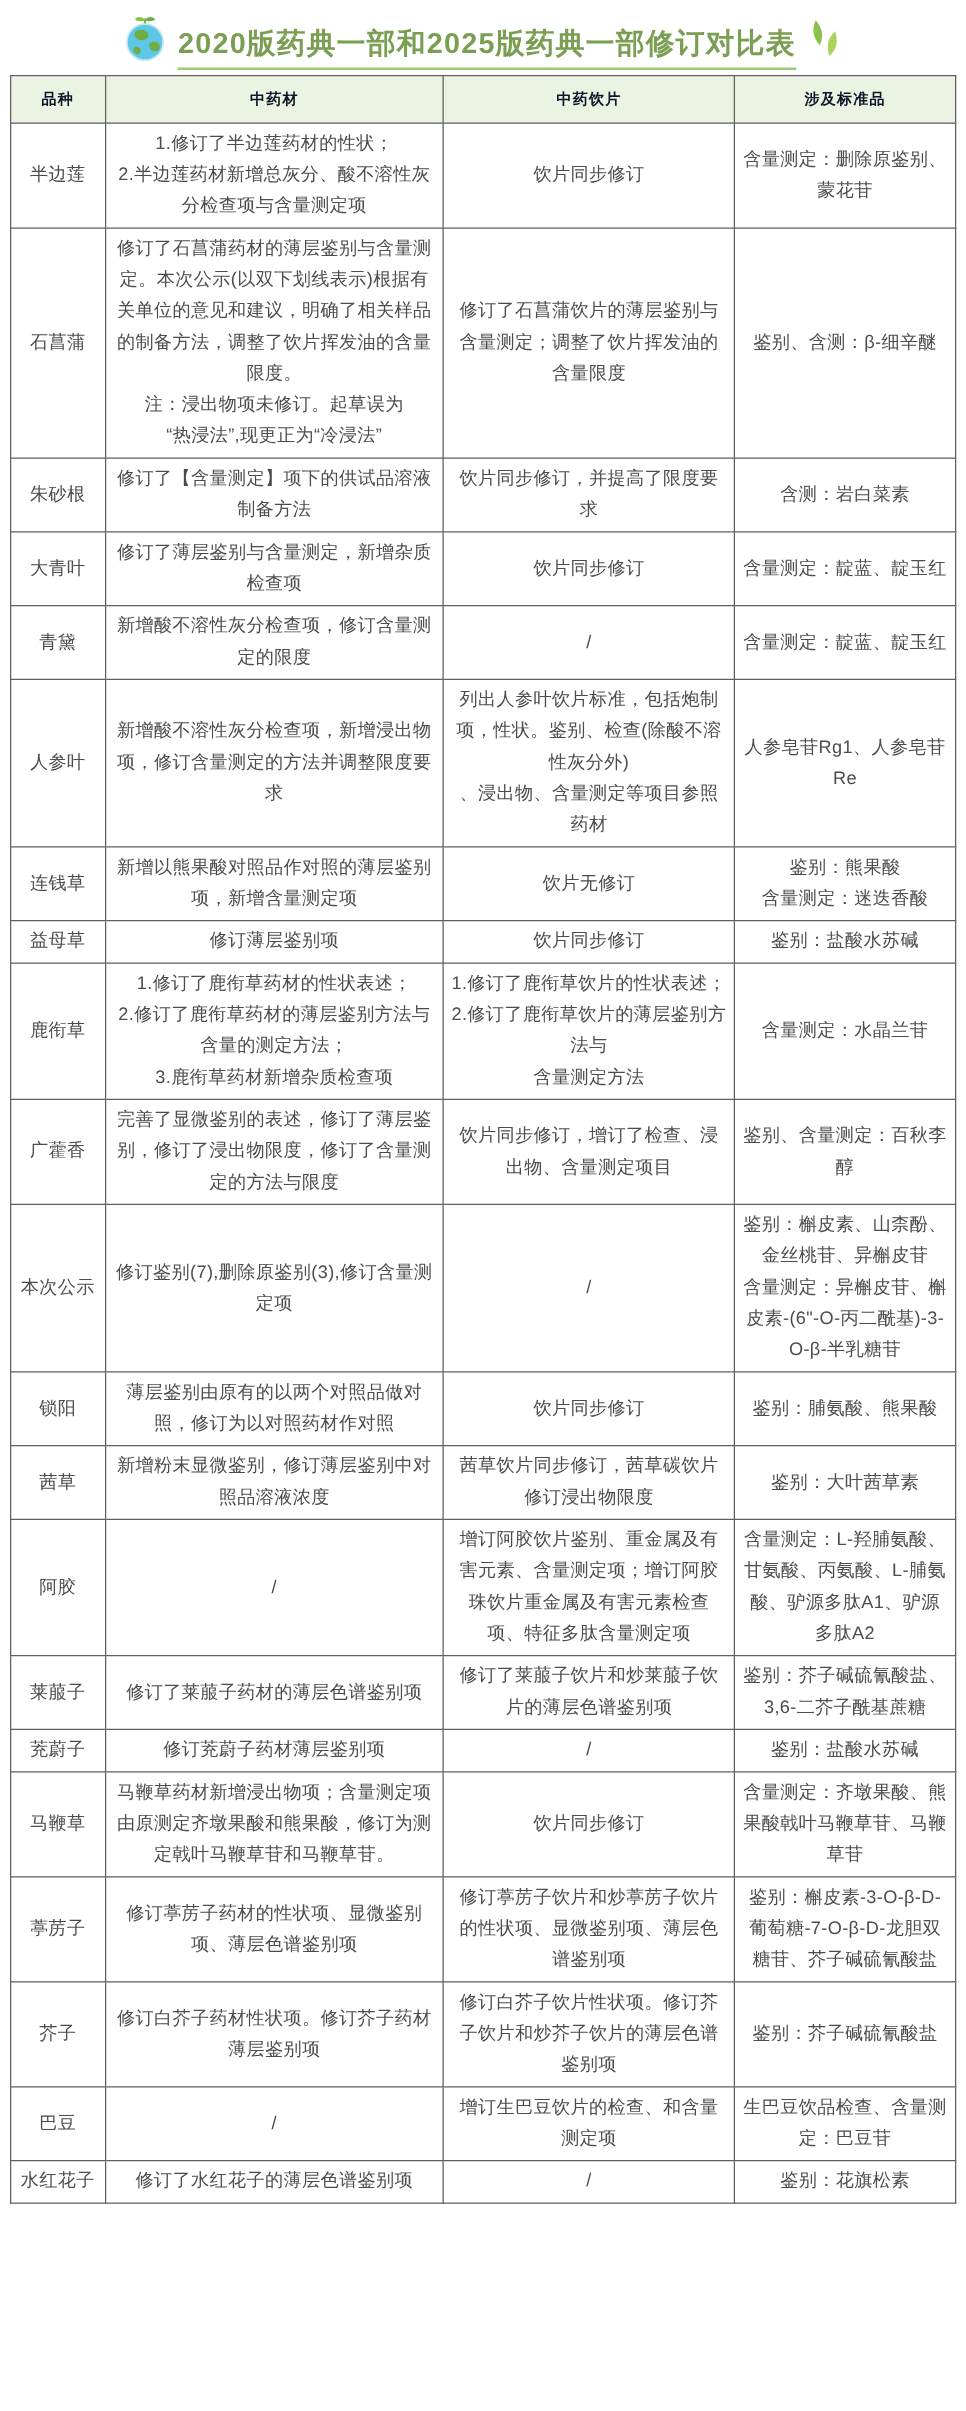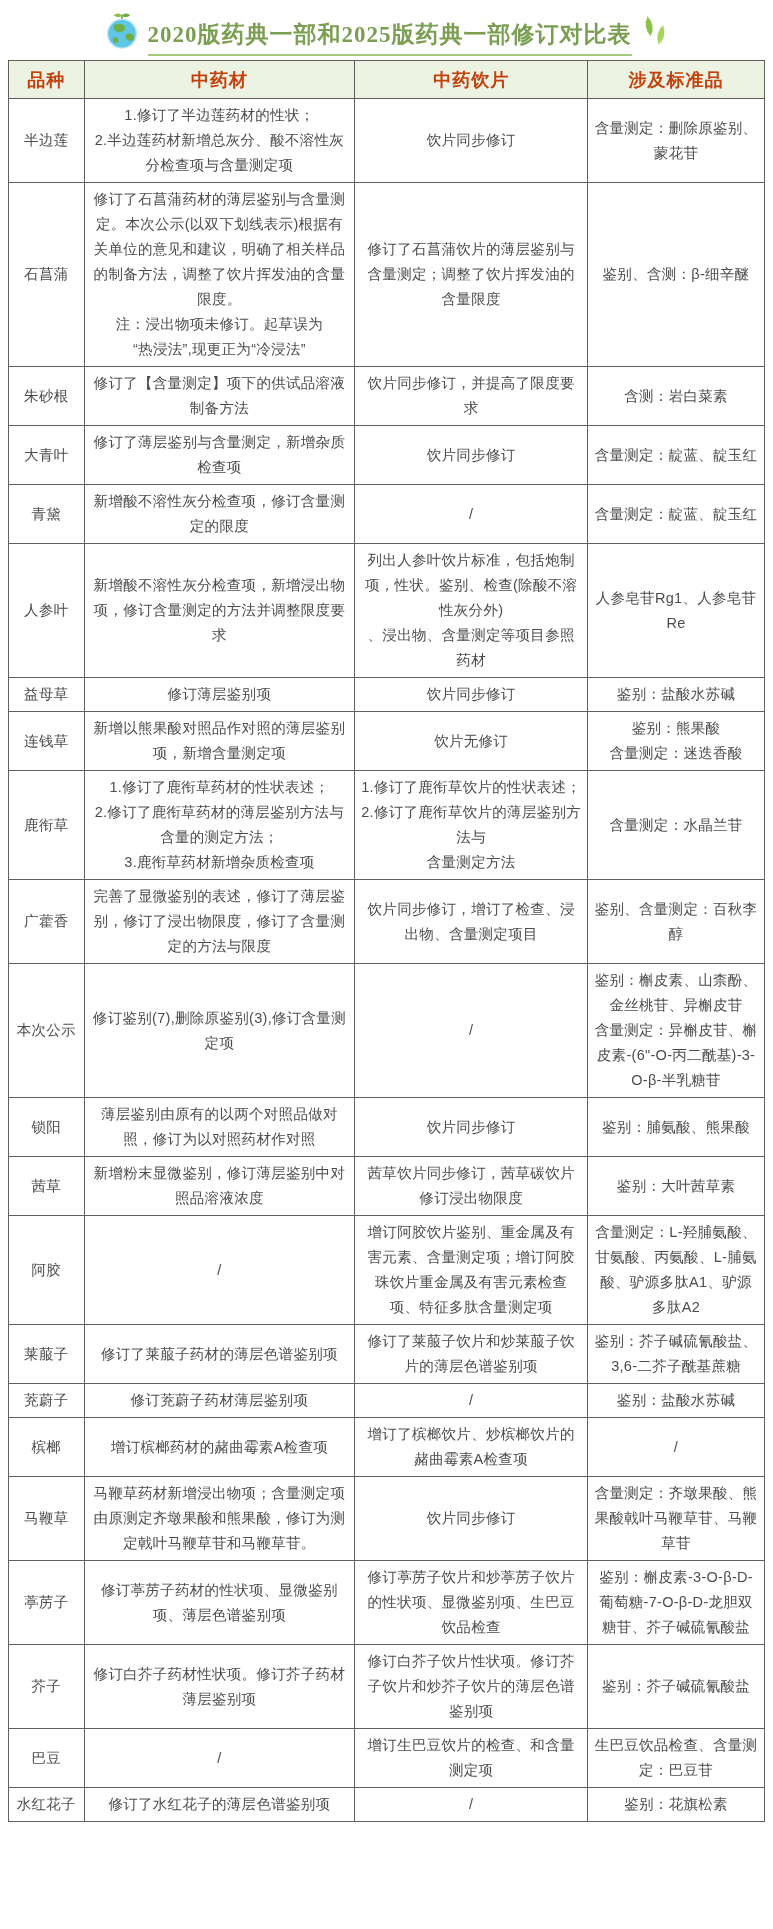--- a/index.html
+++ b/index.html
@@ -33,22 +33,22 @@
     table-layout:fixed;
   }
   .cmp th,.cmp td{
     border:1.6px solid #5f5f5f;
     text-align:center;
     vertical-align:middle;
     box-sizing:border-box;
   }
   .cmp th{
     background:#edf3e2;
-    color:#c2410c;
-    font-size:18px;
+    color:#0f172a;
+    font-size:12px;
     font-weight:bold;
     height:38px;
     letter-spacing:1px;
   }
   .cmp td{
     color:#4c4c4c;
     font-size:14.5px;
     line-height:25px;
     padding:4px 5px;
     white-space:pre-line;
@@ -69,21 +69,21 @@
       <path d="M20 8 L20 3" stroke="#7fb23c" stroke-width="2" fill="none"></path>
       <path d="M20 4 C16 0 12 2 11 4 C15 6 18 6 20 4 Z" fill="#8cc14a"></path>
       <path d="M20 4 C24 0 28 2 29 4 C25 6 22 6 20 4 Z" fill="#6fae44"></path>
       <circle cx="20" cy="24" r="16" fill="#5ec7e8"></circle>
       <path d="M12 14 C17 12 22 13 23 17 C24 21 19 23 15 22 C11 21 9 16 12 14 Z" fill="#6fae44"></path>
       <path d="M26 24 C30 23 34 25 33 29 C32 33 27 33 25 30 C23 27 23 25 26 24 Z" fill="#6fae44"></path>
       <path d="M12 28 C15 28 17 30 16 33 C15 36 11 35 10 32 C9 30 10 28 12 28 Z" fill="#6fae44"></path>
       <circle cx="20" cy="24" r="16" fill="none" stroke="#bfe6f2" stroke-width="1.5"></circle>
     </svg>
 
-    <h1 style="margin:0;font-family:Liberation Serif, serif;"><span class="title-text">2020版药典一部和2025版药典一部修订对比表</span></h1>
+    <h1 style="margin:0;"><span class="title-text">2020版药典一部和2025版药典一部修订对比表</span></h1>
 
     <svg class="icon" width="30" height="34" viewBox="0 0 34 38">
       <path d="M11 2 Q3 13 10 25 Q18 14 11 2 Z" fill="#8cc14a" transform="rotate(-12 11 14)"></path>
       <path d="M24 12 Q16 23 23 35 Q31 24 24 12 Z" fill="#a9d45b" transform="rotate(10 24 24)"></path>
     </svg>
   </div>
 
   <table class="cmp">
     <colgroup>
       <col class="col-variety">
@@ -141,32 +141,32 @@
 
     <tr>
       <td>人参叶</td>
       <td>新增酸不溶性灰分检查项，新增浸出物项，修订含量测定的方法并调整限度要求</td>
       <td>列出人参叶饮片标准，包括炮制项，性状。鉴别、检查(除酸不溶性灰分外)
 、浸出物、含量测定等项目参照药材</td>
       <td>人参皂苷Rg1、人参皂苷Re</td>
     </tr>
 
     <tr>
-      <td>益母草</td>
-      <td>修订薄层鉴别项</td>
-      <td>饮片同步修订</td>
-      <td>鉴别：盐酸水苏碱</td>
-    </tr>
-
-    <tr>
       <td>连钱草</td>
       <td>新增以熊果酸对照品作对照的薄层鉴别项，新增含量测定项</td>
       <td>饮片无修订</td>
       <td>鉴别：熊果酸
 含量测定：迷迭香酸</td>
+    </tr>
+
+    <tr>
+      <td>益母草</td>
+      <td>修订薄层鉴别项</td>
+      <td>饮片同步修订</td>
+      <td>鉴别：盐酸水苏碱</td>
     </tr>
 
 
     <tr>
       <td>鹿衔草</td>
       <td>1.修订了鹿衔草药材的性状表述；
 2.修订了鹿衔草药材的薄层鉴别方法与含量的测定方法；
 3.鹿衔草药材新增杂质检查项</td>
       <td>1.修订了鹿衔草饮片的性状表述；
 2.修订了鹿衔草饮片的薄层鉴别方法与
@@ -217,38 +217,32 @@
       <td>鉴别：芥子碱硫氰酸盐、3,6-二芥子酰基蔗糖</td>
     </tr>
 
     <tr>
       <td>茺蔚子</td>
       <td>修订茺蔚子药材薄层鉴别项</td>
       <td>/</td>
       <td>鉴别：盐酸水苏碱</td>
     </tr>
 
-    <tr>
-      <td>槟榔</td>
-      <td>增订槟榔药材的赭曲霉素A检查项</td>
-      <td>增订了槟榔饮片、炒槟榔饮片的赭曲霉素A检查项</td>
-      <td>/</td>
-    </tr>
 
     <tr>
       <td>马鞭草</td>
       <td>马鞭草药材新增浸出物项；含量测定项由原测定齐墩果酸和熊果酸，修订为测定戟叶马鞭草苷和马鞭草苷。</td>
       <td>饮片同步修订</td>
       <td>含量测定：齐墩果酸、熊果酸戟叶马鞭草苷、马鞭草苷</td>
     </tr>
 
     <tr>
       <td>葶苈子</td>
       <td>修订葶苈子药材的性状项、显微鉴别项、薄层色谱鉴别项</td>
-      <td>修订葶苈子饮片和炒葶苈子饮片的性状项、显微鉴别项、生巴豆饮品检查</td>
+      <td>修订葶苈子饮片和炒葶苈子饮片的性状项、显微鉴别项、薄层色谱鉴别项</td>
       <td>鉴别：槲皮素-3-O-β-D-葡萄糖-7-O-β-D-龙胆双糖苷、芥子碱硫氰酸盐</td>
     </tr>
 
     <tr>
       <td>芥子</td>
       <td>修订白芥子药材性状项。修订芥子药材薄层鉴别项</td>
       <td>修订白芥子饮片性状项。修订芥子饮片和炒芥子饮片的薄层色谱鉴别项</td>
       <td>鉴别：芥子碱硫氰酸盐</td>
     </tr>
 

